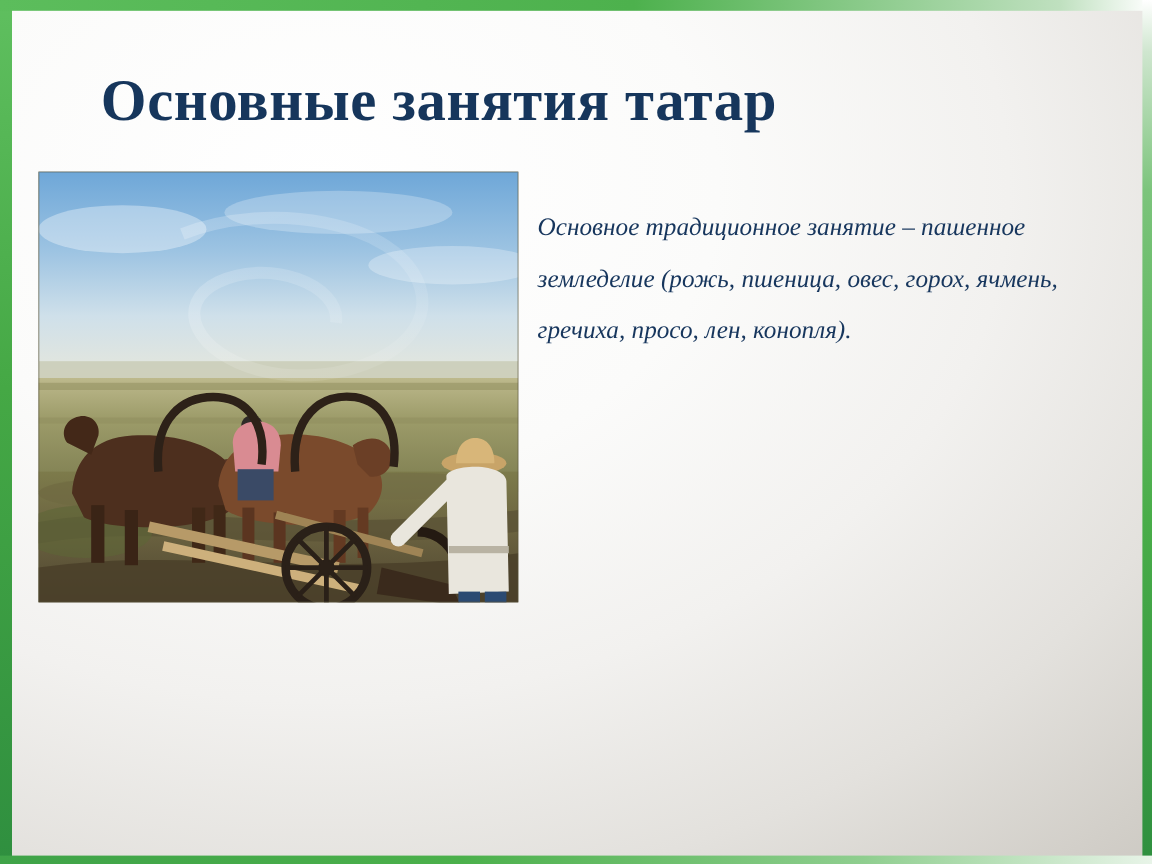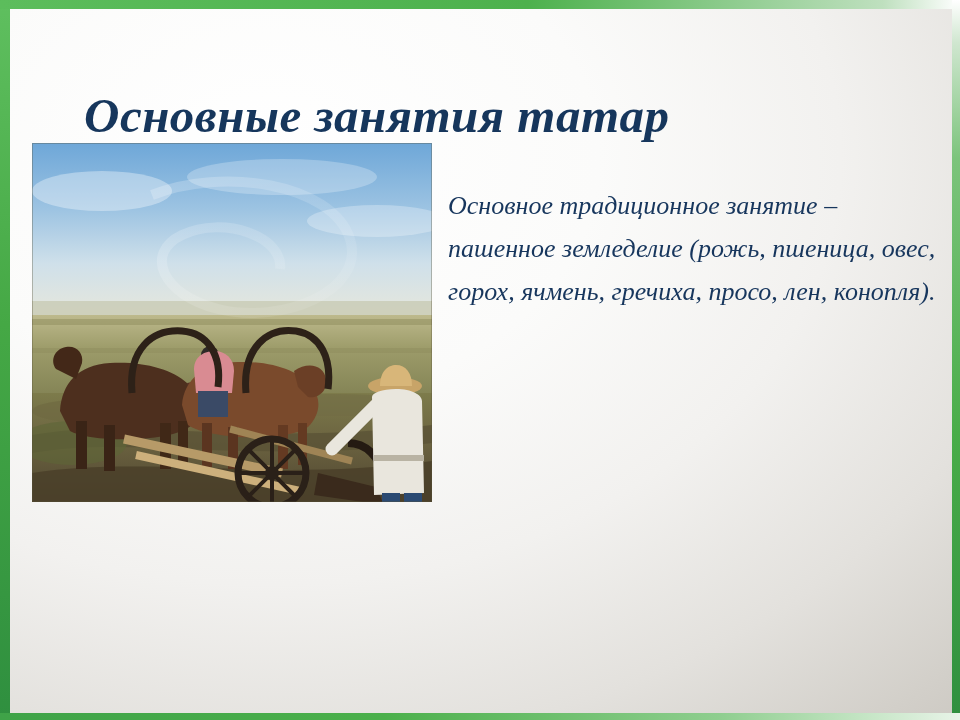--- a/index.html
+++ b/index.html
@@ -49,27 +49,25 @@
     width: 960px; height: 7px;
     background: linear-gradient(to right, #3fa348 0%, #4bb04b 40%, #8fce8f 75%, #e8f4e8 100%);
   }
 
   .title {
     position: absolute;
     left: 84px;
     top: 58px;
     font-family: "Liberation Serif", serif;
     font-weight: bold;
-    font-style: italic;
     font-size: 49px;
     line-height: 1.05;
     letter-spacing: 0.5px;
     color: #16365c;
     white-space: nowrap;
-    margin-top: 32px;
   }
 
   .photo {
     position: absolute;
     left: 32px;
     top: 143px;
     width: 400px;
     height: 359px;
     overflow: hidden;
     background: #6d6a52;
@@ -77,24 +75,23 @@
 
   .photo svg { display: block; }
 
   .body-text {
     position: absolute;
     left: 448px;
     top: 168px;
     width: 494px;
     font-family: "Liberation Serif", serif;
     font-style: italic;
-    font-size: 26px;
+    font-size: 21px;
     line-height: 43px;
     color: #17365d;
-    margin-top: 16px;
   }
 </style>
 </head>
 <body>
 
 <div class="slide">
 
   <div class="frame-left"></div>
   <div class="frame-top"></div>
   <div class="frame-right"></div>

